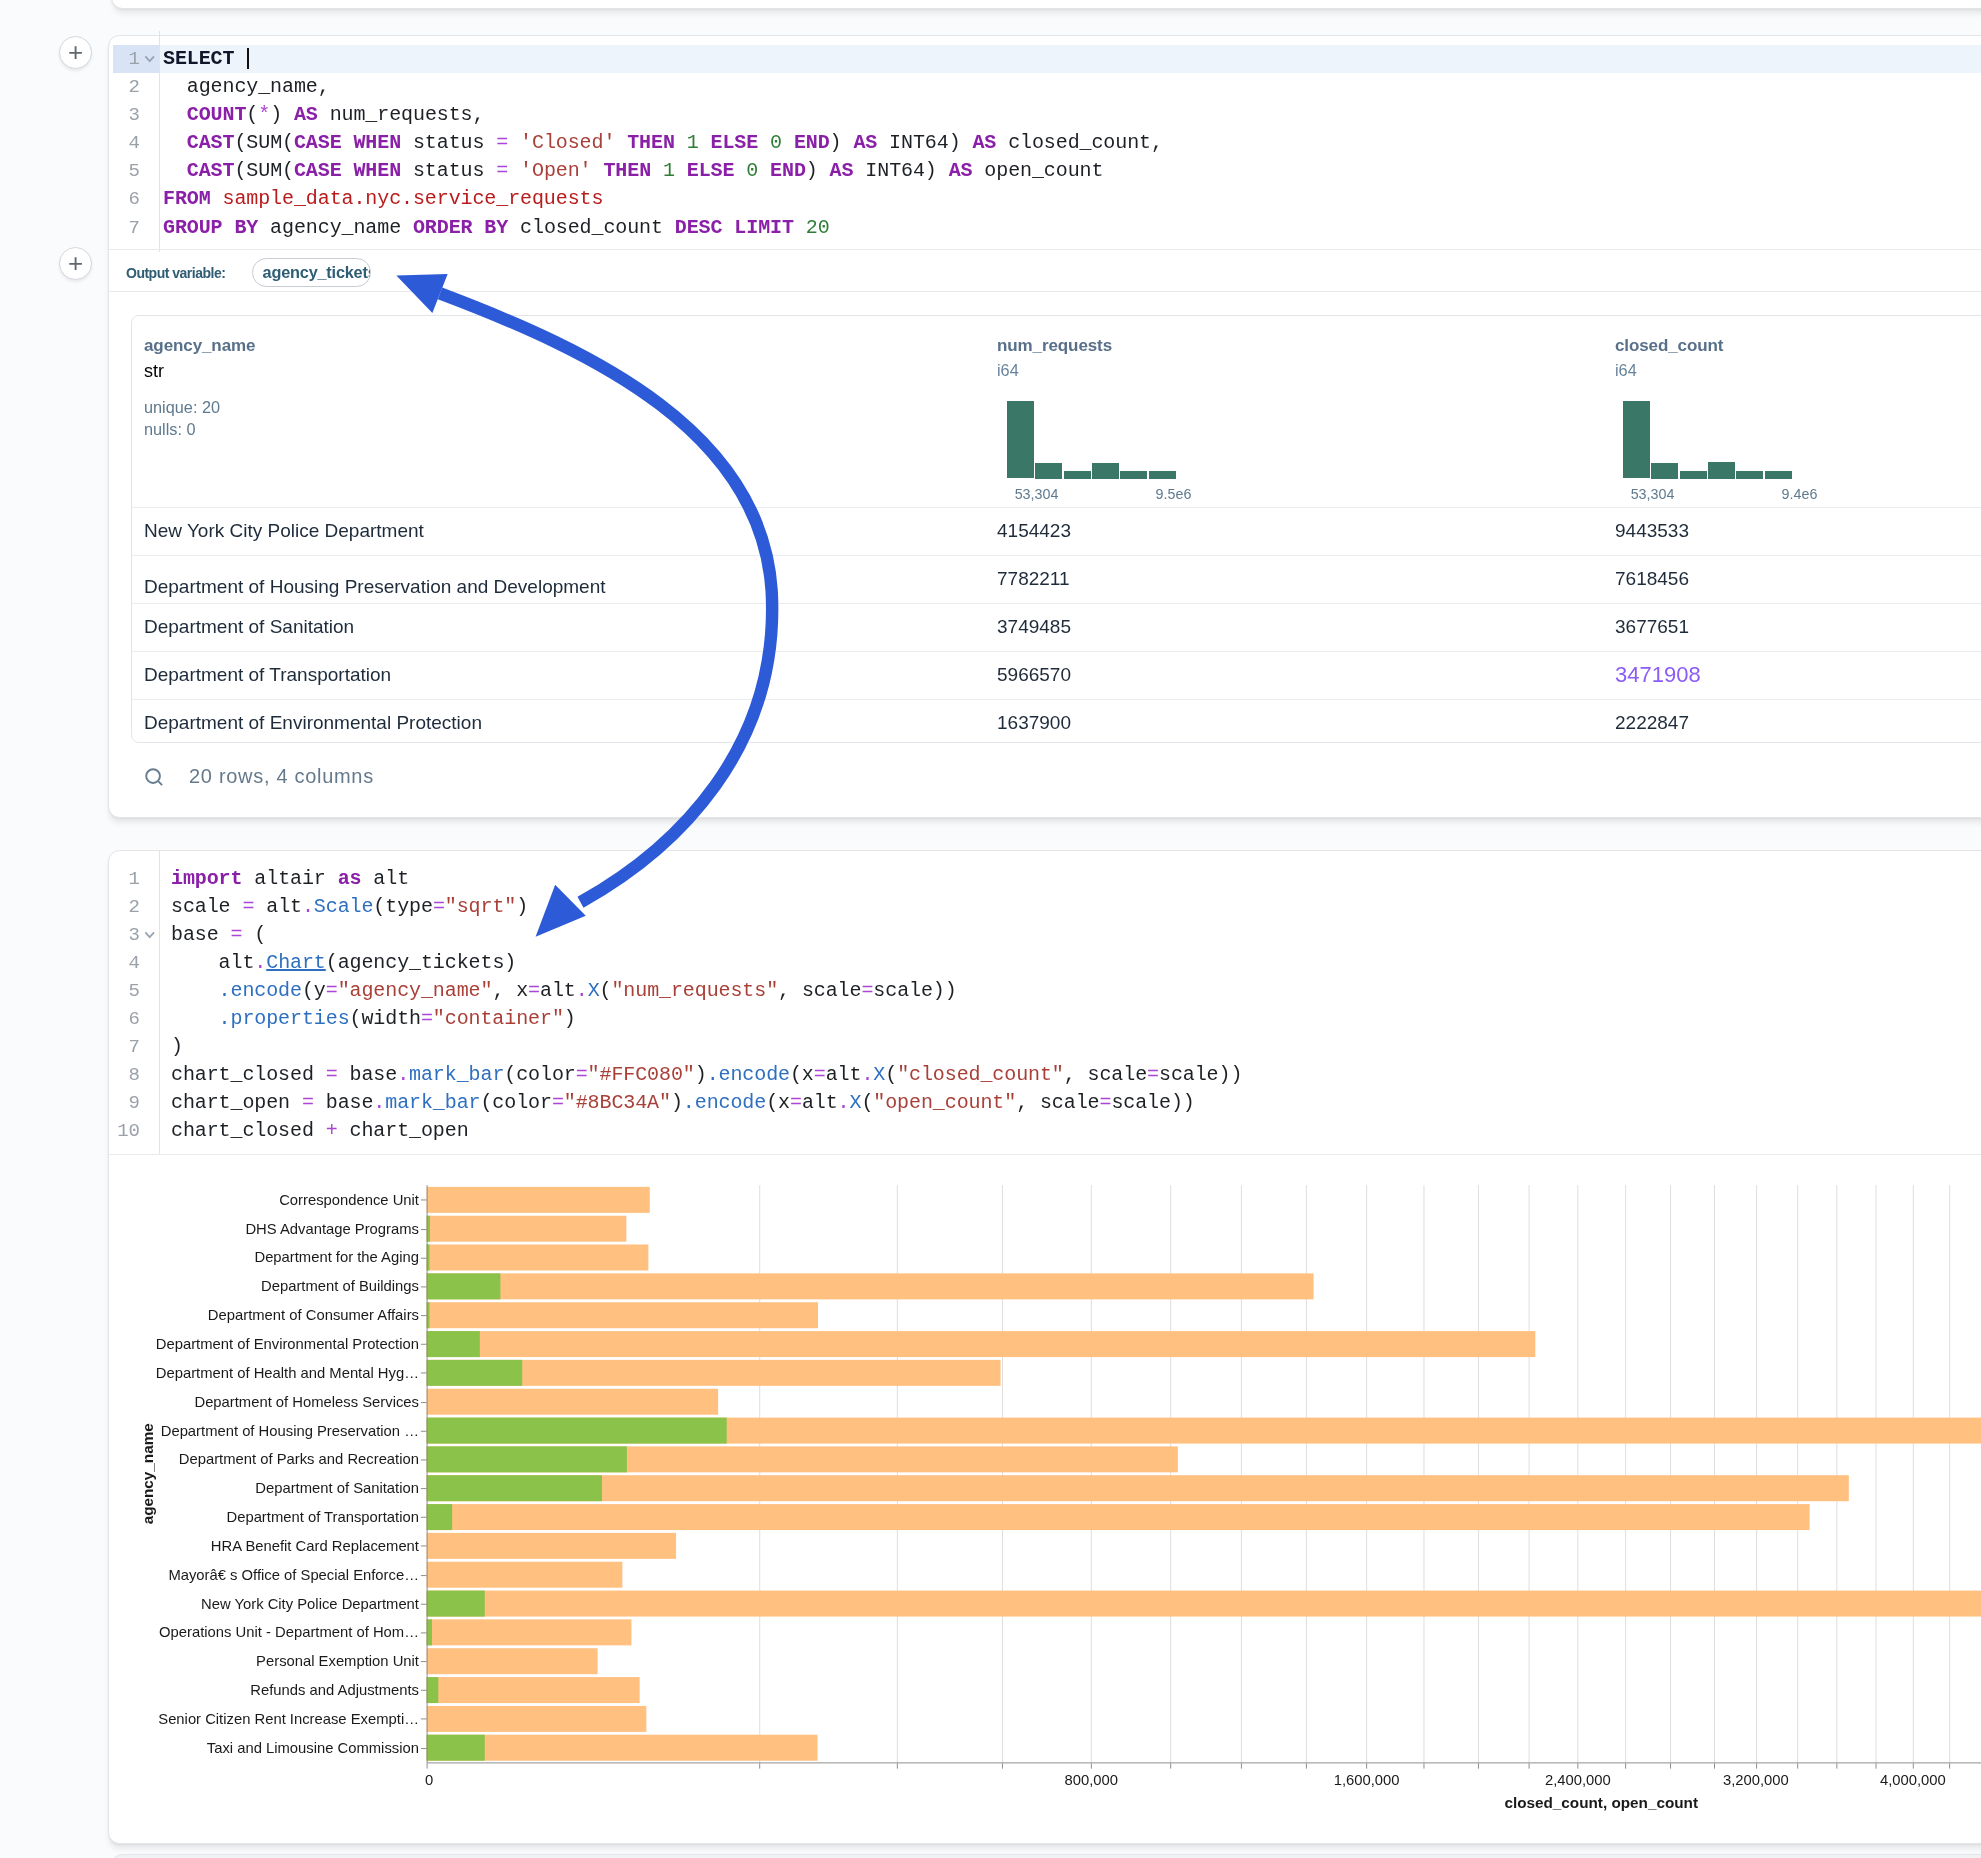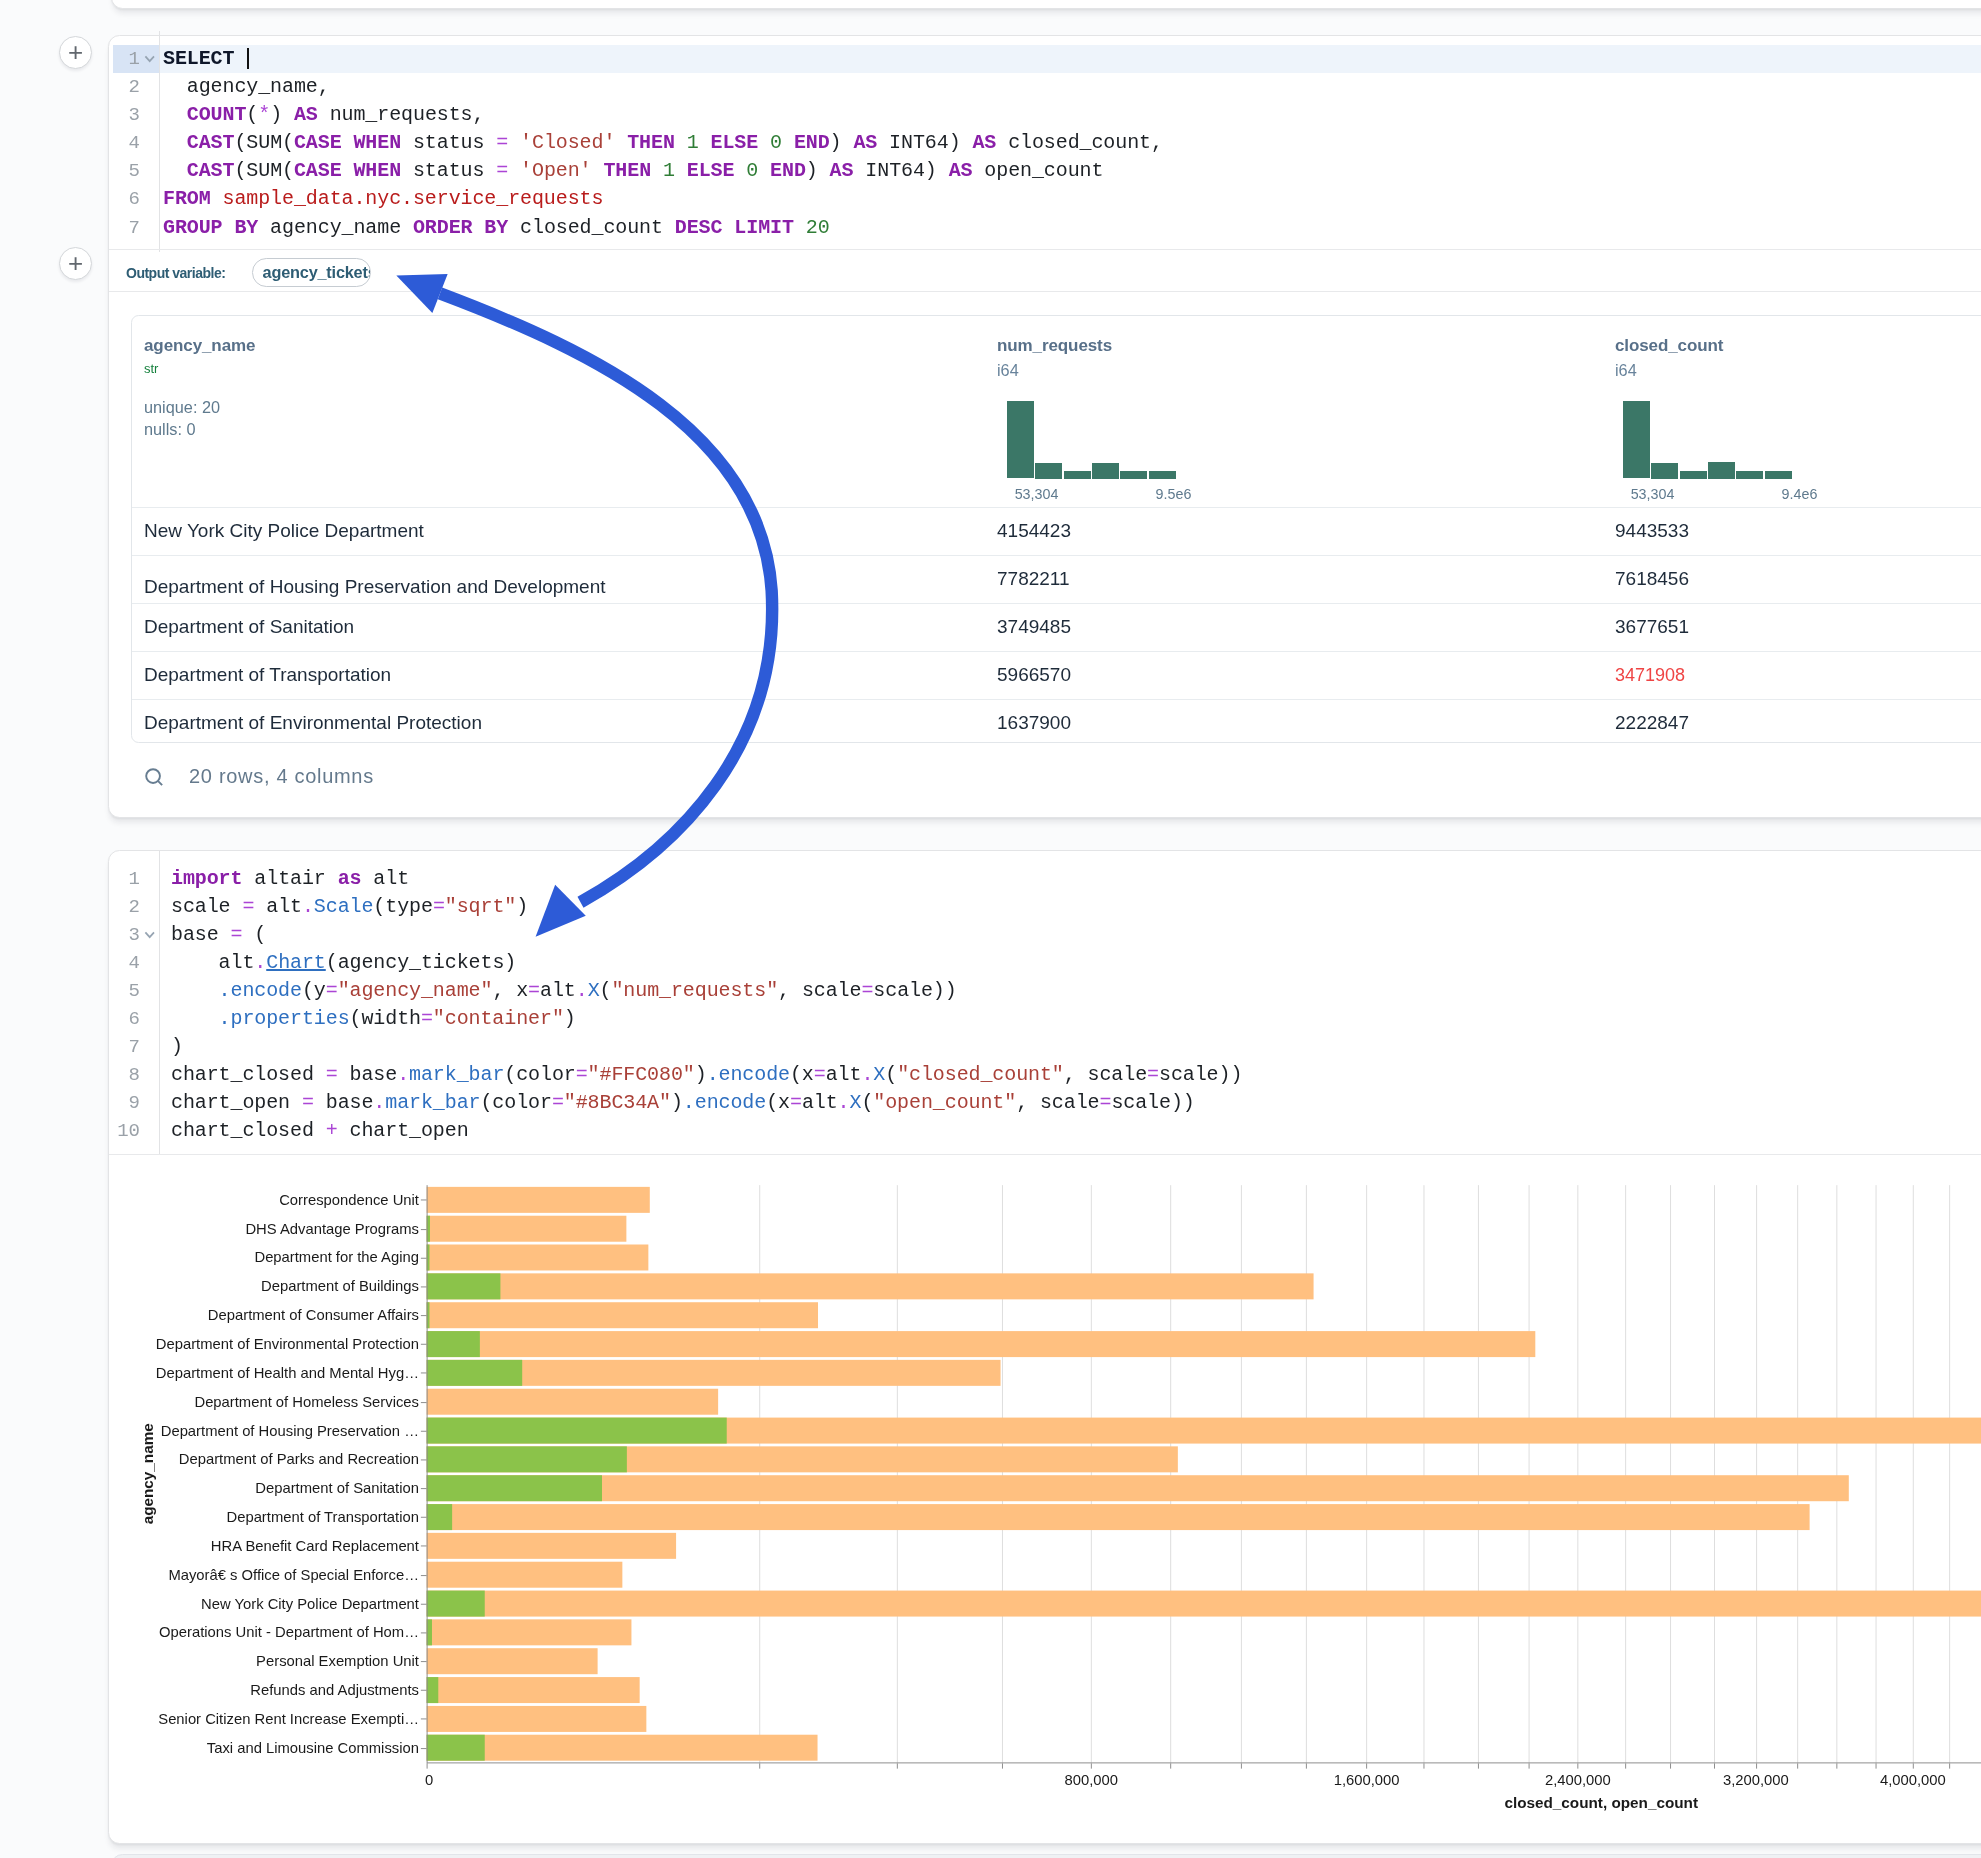--- a/index.html
+++ b/index.html
@@ -34,21 +34,21 @@
 <div style="position:absolute;left:163px;top:157px;height:28px;line-height:28px;font-family:'Liberation Mono',monospace;font-size:20px;letter-spacing:-0.1px;white-space:pre;"><span style="color:#1d2126;">  </span><span style="color:#8a1fa8;font-weight:bold;">CAST</span><span style="color:#1d2126;">(SUM(</span><span style="color:#8a1fa8;font-weight:bold;">CASE</span><span style="color:#1d2126;"> </span><span style="color:#8a1fa8;font-weight:bold;">WHEN</span><span style="color:#1d2126;"> status </span><span style="color:#ab45d5;">=</span><span style="color:#1d2126;"> </span><span style="color:#a94038;">'Open'</span><span style="color:#1d2126;"> </span><span style="color:#8a1fa8;font-weight:bold;">THEN</span><span style="color:#1d2126;"> </span><span style="color:#2f7d36;">1</span><span style="color:#1d2126;"> </span><span style="color:#8a1fa8;font-weight:bold;">ELSE</span><span style="color:#1d2126;"> </span><span style="color:#2f7d36;">0</span><span style="color:#1d2126;"> </span><span style="color:#8a1fa8;font-weight:bold;">END</span><span style="color:#1d2126;">) </span><span style="color:#8a1fa8;font-weight:bold;">AS</span><span style="color:#1d2126;"> INT64) </span><span style="color:#8a1fa8;font-weight:bold;">AS</span><span style="color:#1d2126;"> open_count</span></div>
 <div style="position:absolute;left:163px;top:185px;height:28px;line-height:28px;font-family:'Liberation Mono',monospace;font-size:20px;letter-spacing:-0.1px;white-space:pre;"><span style="color:#8a1fa8;font-weight:bold;">FROM</span><span style="color:#b91c1c;text-align:center;"> sample_data.nyc.service_requests</span></div>
 <div style="position:absolute;left:163px;top:214px;height:28px;line-height:28px;font-family:'Liberation Mono',monospace;font-size:20px;letter-spacing:-0.1px;white-space:pre;"><span style="color:#8a1fa8;font-weight:bold;">GROUP BY</span><span style="color:#1d2126;"> agency_name </span><span style="color:#8a1fa8;font-weight:bold;">ORDER BY</span><span style="color:#1d2126;"> closed_count </span><span style="color:#8a1fa8;font-weight:bold;">DESC</span><span style="color:#1d2126;"> </span><span style="color:#8a1fa8;font-weight:bold;">LIMIT</span><span style="color:#1d2126;"> </span><span style="color:#2f7d36;">20</span></div>
 <div style="position:absolute;left:247px;top:48px;width:1.9px;height:21.4px;background:#111;"></div>
 <div style="position:absolute;left:109px;top:249px;right:0;height:1px;background:#e8e9eb;"></div>
 <div style="position:absolute;left:126px;top:263px;font-size:14px;font-weight:bold;letter-spacing:-0.5px;color:#2e5d74;line-height:21px;">Output variable:</div>
 <div style="position:absolute;left:252px;top:258px;width:119px;height:29px;border:1.4px solid #c6ccd2;border-radius:14.3px;background:#fff;overflow:hidden;font-size:16.3px;font-weight:bold;letter-spacing:-0.2px;color:#2e5d74;line-height:26px;padding-left:9.6px;white-space:nowrap;">agency_tickets</div>
 <div style="position:absolute;left:109px;top:291px;right:0;height:1px;background:#e8e9eb;"></div>
 <div style="position:absolute;left:131px;top:315px;width:1908px;height:428px;border:1px solid #e2e6ea;border-radius:7.6px;background:#fff;"></div>
 <div style="position:absolute;left:144px;top:336px;font-size:17px;font-weight:bold;letter-spacing:-0.1px;color:#587089;">agency_name</div>
-<div style="position:absolute;left:144px;top:361px;font-size:13px;color:#15803d;">str</div>
+<div style="position:absolute;left:144px;top:361px;font-size:18px;color:#000000;">str</div>
 <div style="position:absolute;left:997px;top:336px;font-size:17px;font-weight:bold;letter-spacing:-0.1px;color:#587089;">num_requests</div>
 <div style="position:absolute;left:997px;top:361px;font-size:16.3px;color:#68839b;">i64</div>
 <div style="position:absolute;left:1615px;top:336px;font-size:17px;font-weight:bold;letter-spacing:-0.1px;color:#587089;">closed_count</div>
 <div style="position:absolute;left:1615px;top:361px;font-size:16.3px;color:#68839b;">i64</div>
 <div style="position:absolute;left:144px;top:398px;font-size:16.3px;color:#5f7a8e;">unique: 20</div>
 <div style="position:absolute;left:144px;top:420px;font-size:16.3px;color:#5f7a8e;">nulls: 0</div>
 <div style="position:absolute;left:1007px;top:401px;width:27px;height:77px;background:#3b7767;"></div>
 <div style="position:absolute;left:1035px;top:463px;width:27px;height:16px;background:#3b7767;"></div>
 <div style="position:absolute;left:1064px;top:471px;width:27px;height:7.6px;background:#3b7767;"></div>
 <div style="position:absolute;left:1092px;top:463px;width:27px;height:16px;background:#3b7767;"></div>
@@ -72,21 +72,21 @@
 <div style="position:absolute;left:144px;top:555px;height:48px;line-height:48px;font-size:19px;color:#1e2b3a;margin-top:8px;">Department of Housing Preservation and Development</div>
 <div style="position:absolute;left:997px;top:555px;height:48px;line-height:48px;font-size:19px;color:#1e2b3a;">7782211</div>
 <div style="position:absolute;left:1615px;top:555px;height:48px;line-height:48px;font-size:19px;color:#1e2b3a;">7618456</div>
 <div style="position:absolute;left:132px;top:603px;right:0;height:1px;background:#e8ecef;"></div>
 <div style="position:absolute;left:144px;top:603px;height:48px;line-height:48px;font-size:19px;color:#1e2b3a;">Department of Sanitation</div>
 <div style="position:absolute;left:997px;top:603px;height:48px;line-height:48px;font-size:19px;color:#1e2b3a;">3749485</div>
 <div style="position:absolute;left:1615px;top:603px;height:48px;line-height:48px;font-size:19px;color:#1e2b3a;">3677651</div>
 <div style="position:absolute;left:132px;top:651px;right:0;height:1px;background:#e8ecef;"></div>
 <div style="position:absolute;left:144px;top:651px;height:48px;line-height:48px;font-size:19px;color:#1e2b3a;">Department of Transportation</div>
 <div style="position:absolute;left:997px;top:651px;height:48px;line-height:48px;font-size:19px;color:#1e2b3a;">5966570</div>
-<div style="position:absolute;left:1615px;top:651px;height:48px;line-height:48px;font-size:18px;color:#ef4444;">3471908</div>
+<div style="position:absolute;left:1615px;top:651px;height:48px;line-height:48px;font-size:22px;color:#8b5cf6;">3471908</div>
 <div style="position:absolute;left:132px;top:699px;right:0;height:1px;background:#e8ecef;"></div>
 <div style="position:absolute;left:144px;top:699px;height:48px;line-height:48px;font-size:19px;color:#1e2b3a;">Department of Environmental Protection</div>
 <div style="position:absolute;left:997px;top:699px;height:48px;line-height:48px;font-size:19px;color:#1e2b3a;">1637900</div>
 <div style="position:absolute;left:1615px;top:699px;height:48px;line-height:48px;font-size:19px;color:#1e2b3a;">2222847</div>
 <svg style="position:absolute;left:144px;top:767px;" width="21" height="21" viewBox="0 0 22 22">
 <circle cx="9.5" cy="9.5" r="7.2" fill="none" stroke="#677d91" stroke-width="2"></circle>
 <line x1="14.8" y1="14.8" x2="19" y2="19" stroke="#677d91" stroke-width="2"></line>
   </svg>
 <div style="position:absolute;left:189px;top:765px;font-size:20px;letter-spacing:0.7px;color:#64798c;line-height:23px;">20 rows, 4 columns</div>
 <div class="card" style="left:108px;top:850px;width:1931px;height:994px;"></div>

